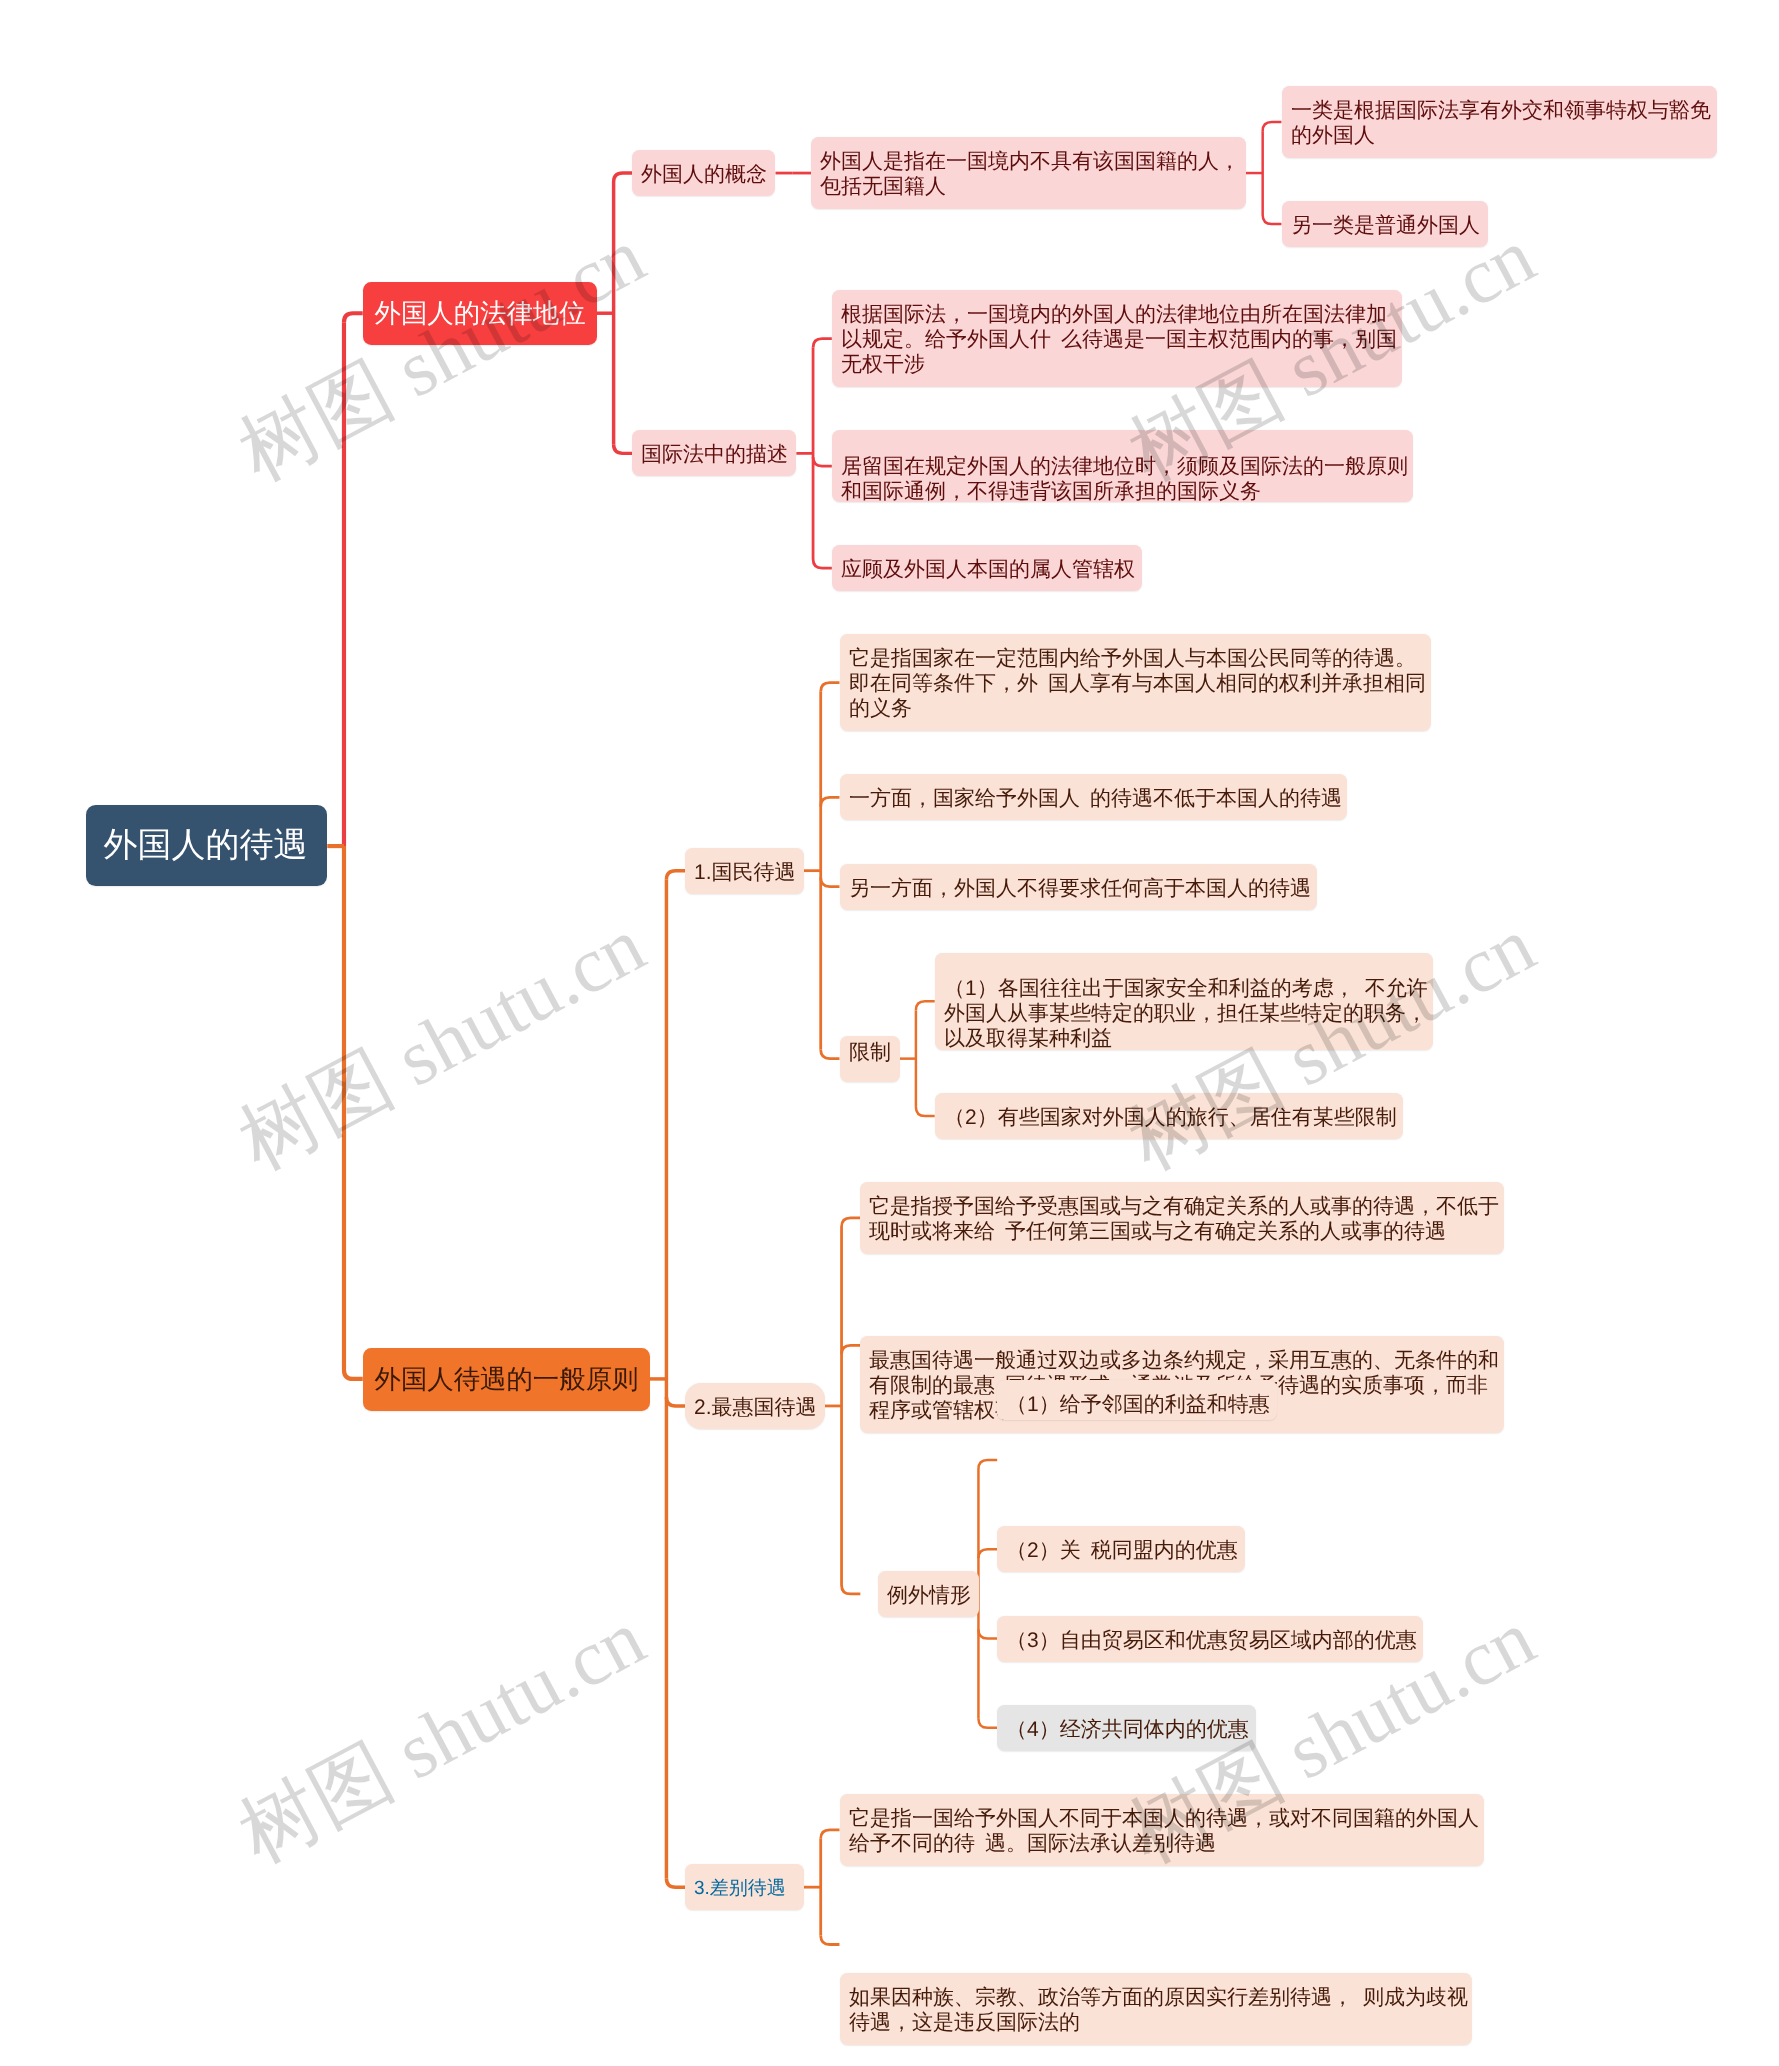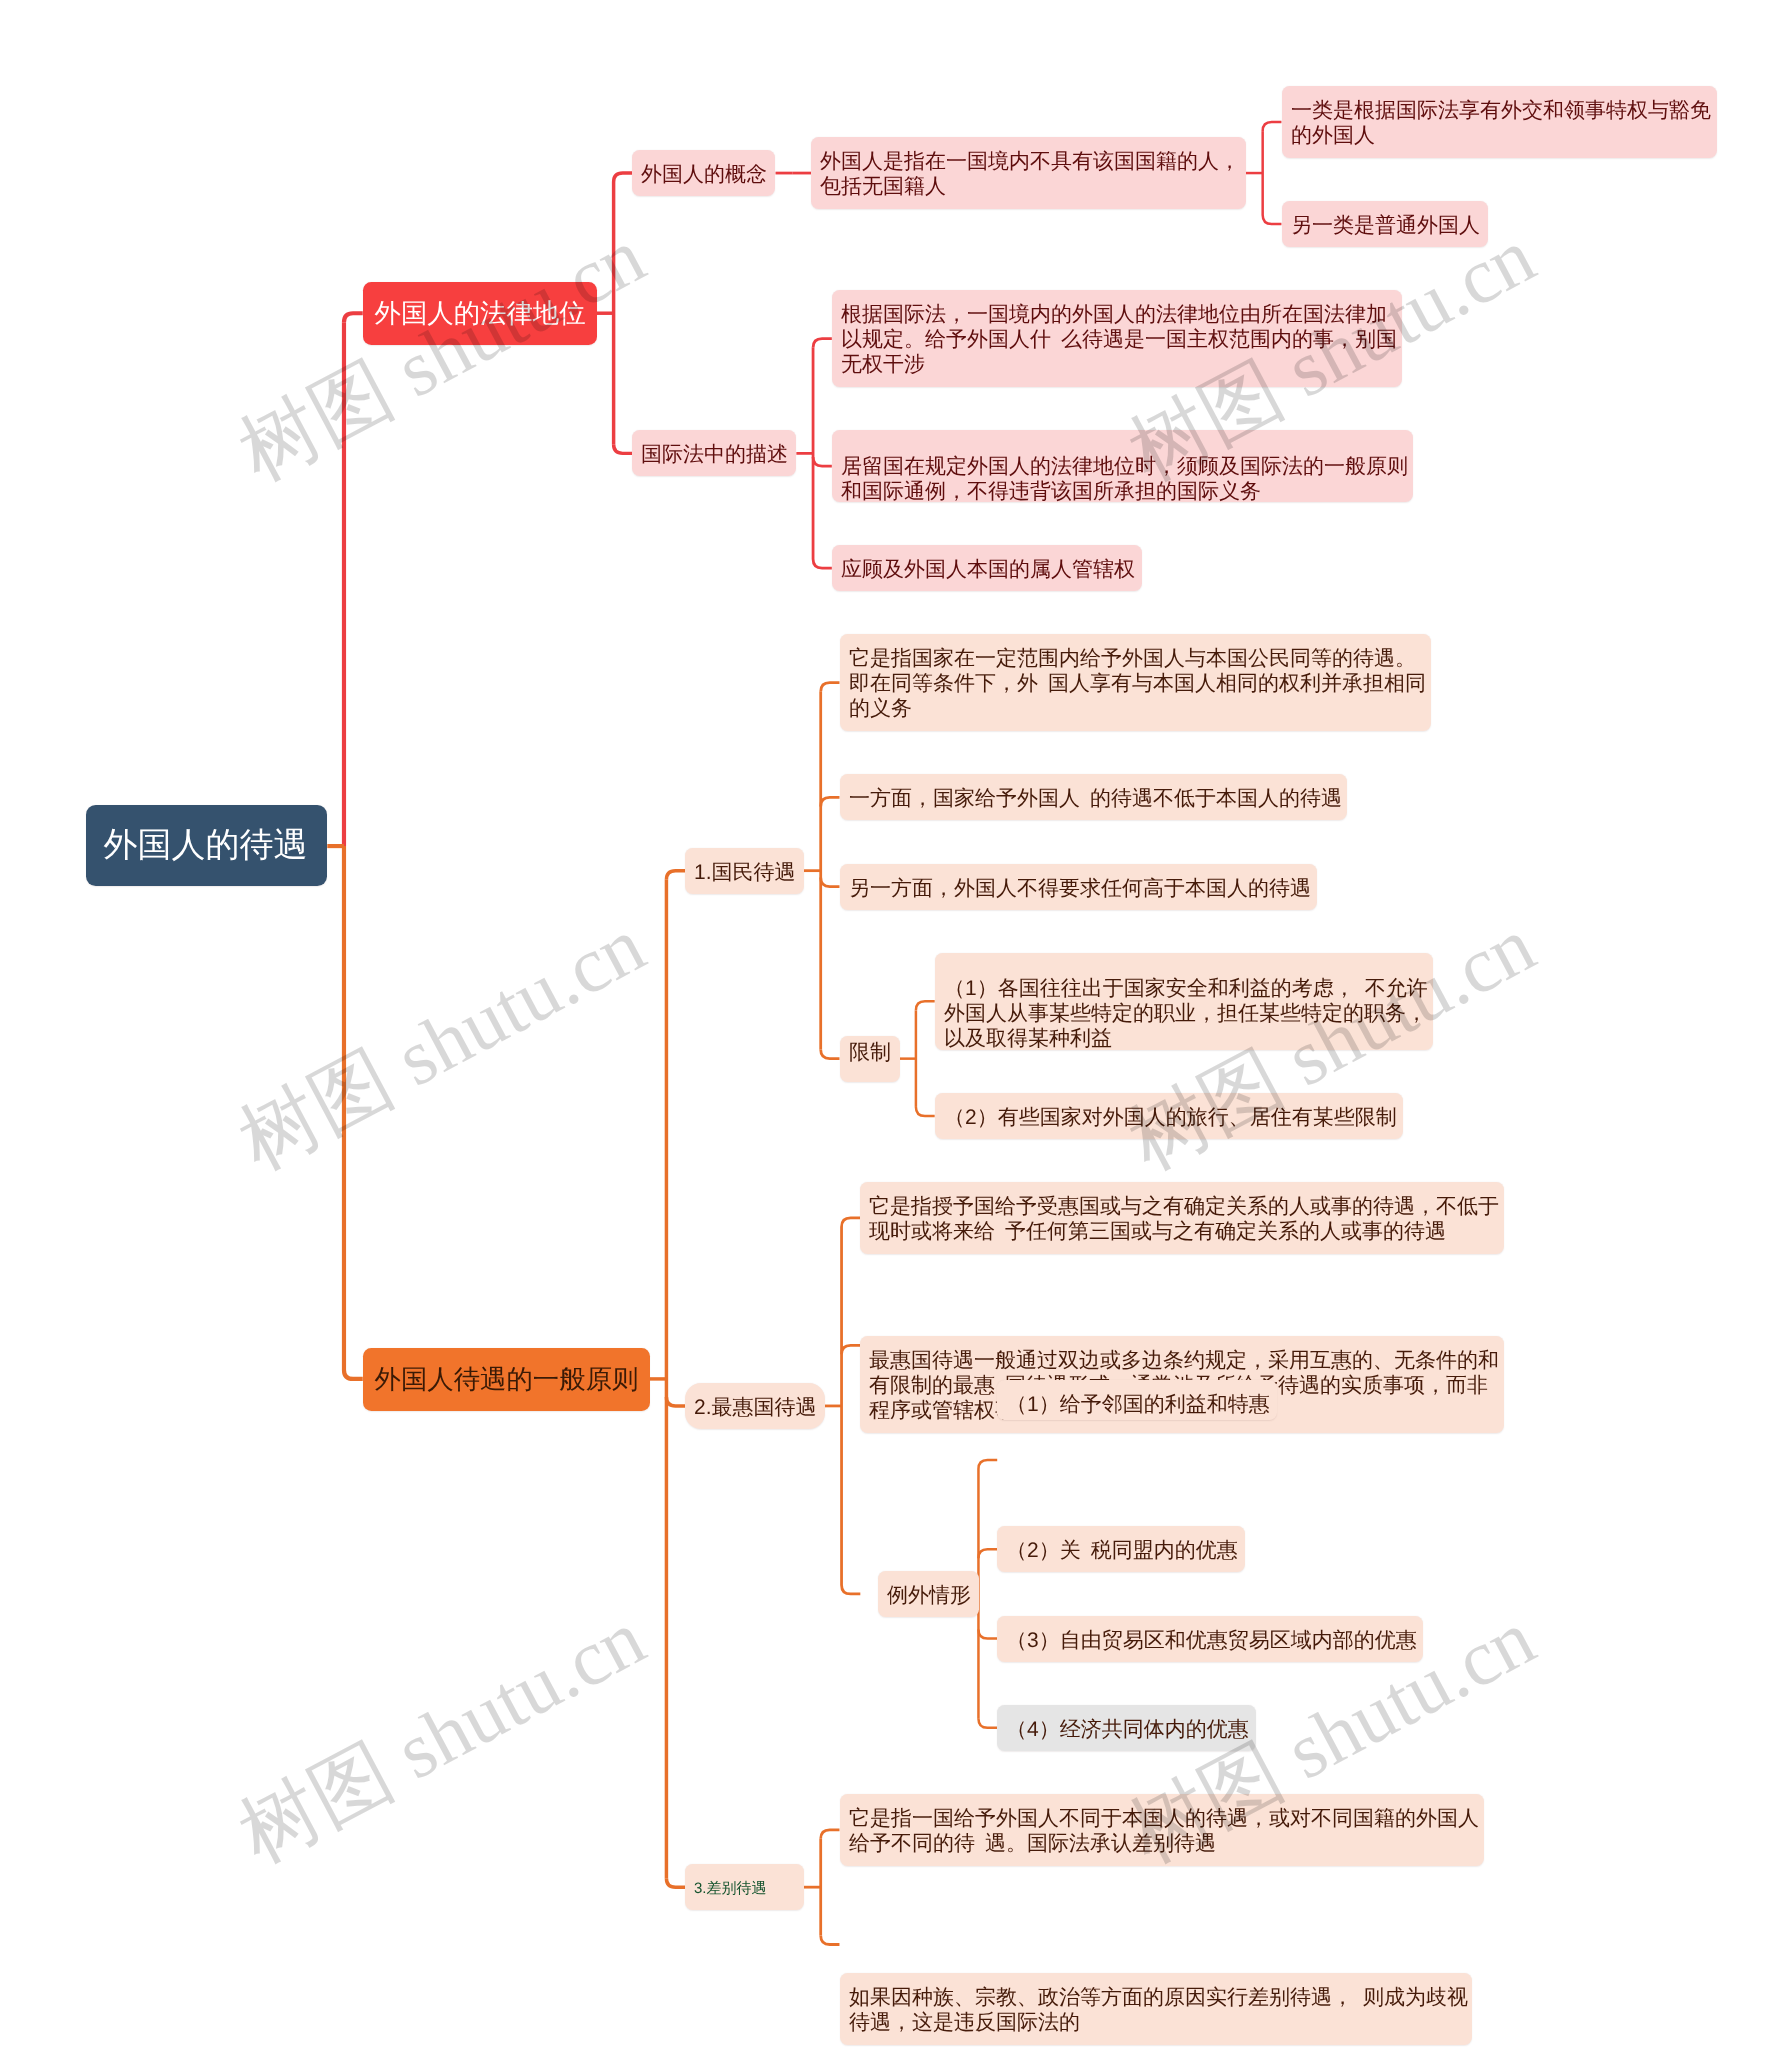--- a/index.html
+++ b/index.html
@@ -115,19 +115,19 @@
     <div class="node lvl2" style="left: 860px; top: 1182px; width: 644px; height: 72px; font-size: 21px; line-height: 25px; padding-left: 9px; padding-right: 9px; padding-top: 12px; background: rgb(251, 226, 214); color: rgb(69, 26, 9);">它是指授予国给予受惠国或与之有确定关系的人或事的待遇，不低于
 现时或将来给 予任何第三国或与之有确定关系的人或事的待遇</div>
     <div class="node lvl2" style="left: 860px; top: 1297px; width: 644px; height: 97px; font-size: 21px; line-height: 25px; padding-left: 9px; padding-right: 9px; padding-top: 12px; background: rgb(251, 226, 214); color: rgb(69, 26, 9); margin-top: 39px;">最惠国待遇一般通过双边或多边条约规定，采用互惠的、无条件的和
 有限制的最惠 国待遇形式，通常涉及所给予待遇的实质事项，而非
 程序或管辖权事项</div>
     <div class="node lvl2" style="left: 860px; top: 1571px; width: 101px; height: 46px; font-size: 21px; line-height: 25px; padding-left: 9px; padding-right: 9px; padding-top: 12px; background: rgb(251, 226, 214); color: rgb(69, 26, 9); margin-left: 18px;">例外情形</div>
     <div class="node lvl2" style="left: 997px; top: 1380px; width: 280px; height: 40px; font-size: 21px; line-height: 25px; padding-left: 9px; padding-right: 9px; padding-top: 12px; background: rgb(251, 226, 214); color: rgb(69, 26, 9);">（1）给予邻国的利益和特惠</div>
     <div class="node lvl2" style="left: 997px; top: 1526px; width: 248px; height: 46px; font-size: 21px; line-height: 25px; padding-left: 9px; padding-right: 9px; padding-top: 12px; background: rgb(251, 226, 214); color: rgb(69, 26, 9);">（2）关 税同盟内的优惠</div>
     <div class="node lvl2" style="left: 997px; top: 1616px; width: 426px; height: 46px; font-size: 21px; line-height: 25px; padding-left: 9px; padding-right: 9px; padding-top: 12px; background: rgb(251, 226, 214); color: rgb(69, 26, 9);">（3）自由贸易区和优惠贸易区域内部的优惠</div>
     <div class="node lvl2" style="left: 997px; top: 1705px; width: 259px; height: 46px; font-size: 21px; line-height: 25px; padding-left: 9px; padding-right: 9px; padding-top: 12px; background: #e5e5e5; color: rgb(69, 26, 9);">（4）经济共同体内的优惠</div>
-    <div class="node lvl2" style="left: 685px; top: 1864px; width: 119px; height: 46px; font-size: 15px; line-height: 25px; padding-left: 9px; padding-right: 9px; padding-top: 12px; background: rgb(251, 226, 214); color: #14532d;">3.差别待遇</div>
+    <div class="node lvl2" style="left: 685px; top: 1864px; width: 119px; height: 46px; font-size: 19px; line-height: 25px; padding-left: 9px; padding-right: 9px; padding-top: 12px; background: rgb(251, 226, 214); color: #0369a1;">3.差别待遇</div>
     <div class="node lvl2" style="left: 840px; top: 1794px; width: 644px; height: 72px; font-size: 21px; line-height: 25px; padding-left: 9px; padding-right: 9px; padding-top: 12px; background: rgb(251, 226, 214); color: rgb(69, 26, 9);">它是指一国给予外国人不同于本国人的待遇，或对不同国籍的外国人
 给予不同的待 遇。国际法承认差别待遇</div>
     <div class="node lvl2" style="left: 840px; top: 1973px; width: 632px; height: 72px; font-size: 21px; line-height: 25px; padding-left: 9px; padding-right: 9px; padding-top: 12px; background: rgb(251, 226, 214); color: rgb(69, 26, 9);">如果因种族、宗教、政治等方面的原因实行差别待遇， 则成为歧视
 待遇，这是违反国际法的</div>
   </div>
 
 
 </body></html>

